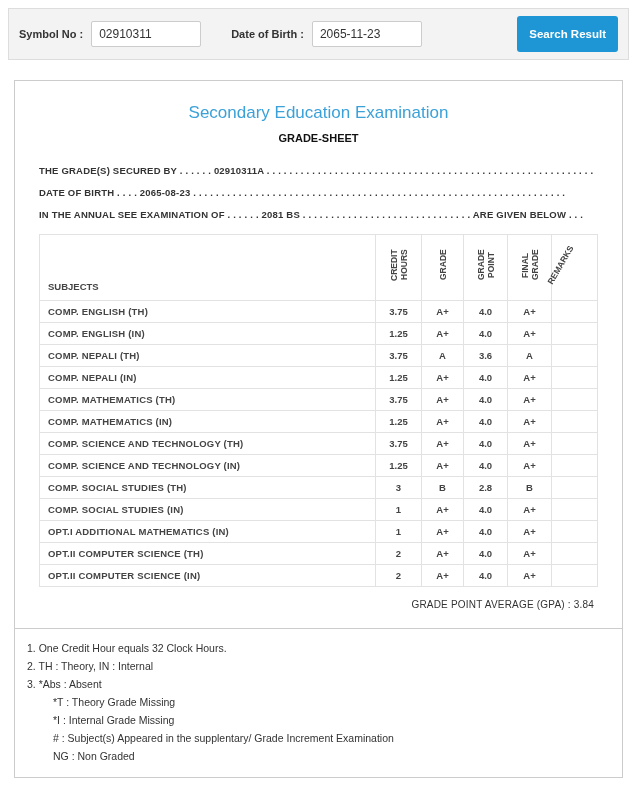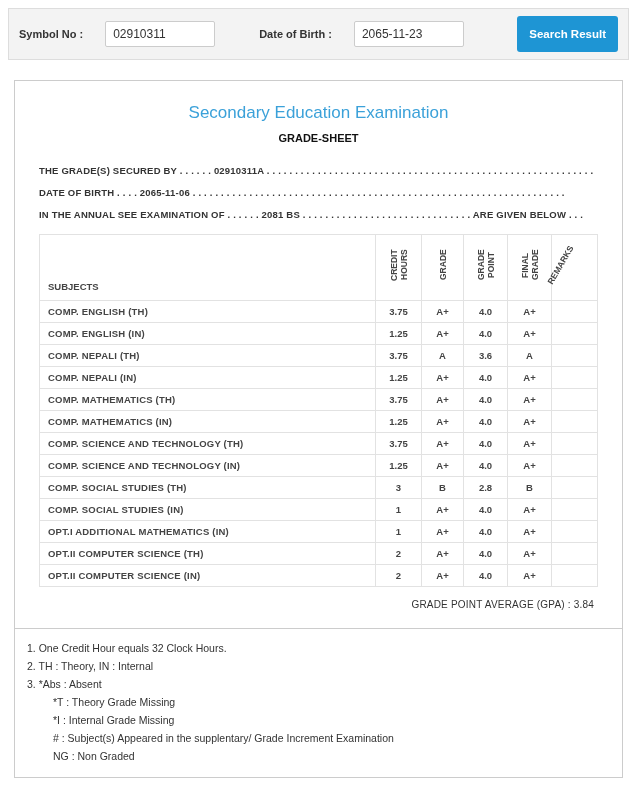--- a/index.html
+++ b/index.html
@@ -12,21 +12,21 @@
   }
 
   
   .topbar {
     margin: 8px;
     background: #f3f3f3;
     border: 1px solid #ddd;
     padding: 7px 10px;
     display: flex;
     align-items: center;
-    gap: 22px;
+    gap: 8px;
   }
   .topbar label {
     font-size: 11px;
     font-weight: bold;
     color: #333;
     white-space: nowrap;
   }
   .topbar input {
     border: 1px solid #ccc;
     border-radius: 2px;
@@ -176,21 +176,21 @@
 </div>
 
 <div class="card">
 
   <div class="sheet-inner">
     <h1 class="sheet-title">Secondary Education Examination</h1>
     <div class="sheet-subtitle">GRADE-SHEET</div>
 
     <div class="dotted-lines">
       <div class="dotted-line">THE GRADE(S) SECURED BY . . . . . . 02910311A . . . . . . . . . . . . . . . . . . . . . . . . . . . . . . . . . . . . . . . . . . . . . . . . . . . . . . . . . .</div>
-      <div class="dotted-line">DATE OF BIRTH . . . . 2065-11-06 . . . . . . . . . . . . . . . . . . . . . . . . . . . . . . . . . . . . . . . . . . . . . . . . . . . . . . . . . . . . . . . . . .</div>
+      <div class="dotted-line">DATE OF BIRTH . . . . 2065-08-23 . . . . . . . . . . . . . . . . . . . . . . . . . . . . . . . . . . . . . . . . . . . . . . . . . . . . . . . . . . . . . . . . . .</div>
       <div class="dotted-line">IN THE ANNUAL SEE EXAMINATION OF . . . . . . 2081 BS . . . . . . . . . . . . . . . . . . . . . . . . . . . . . . ARE GIVEN BELOW . . .</div>
     </div>
 
     <table class="grades">
       <colgroup>
         <col style="width:auto">
         <col style="width:46px">
         <col style="width:42px">
         <col style="width:44px">
         <col style="width:44px">

